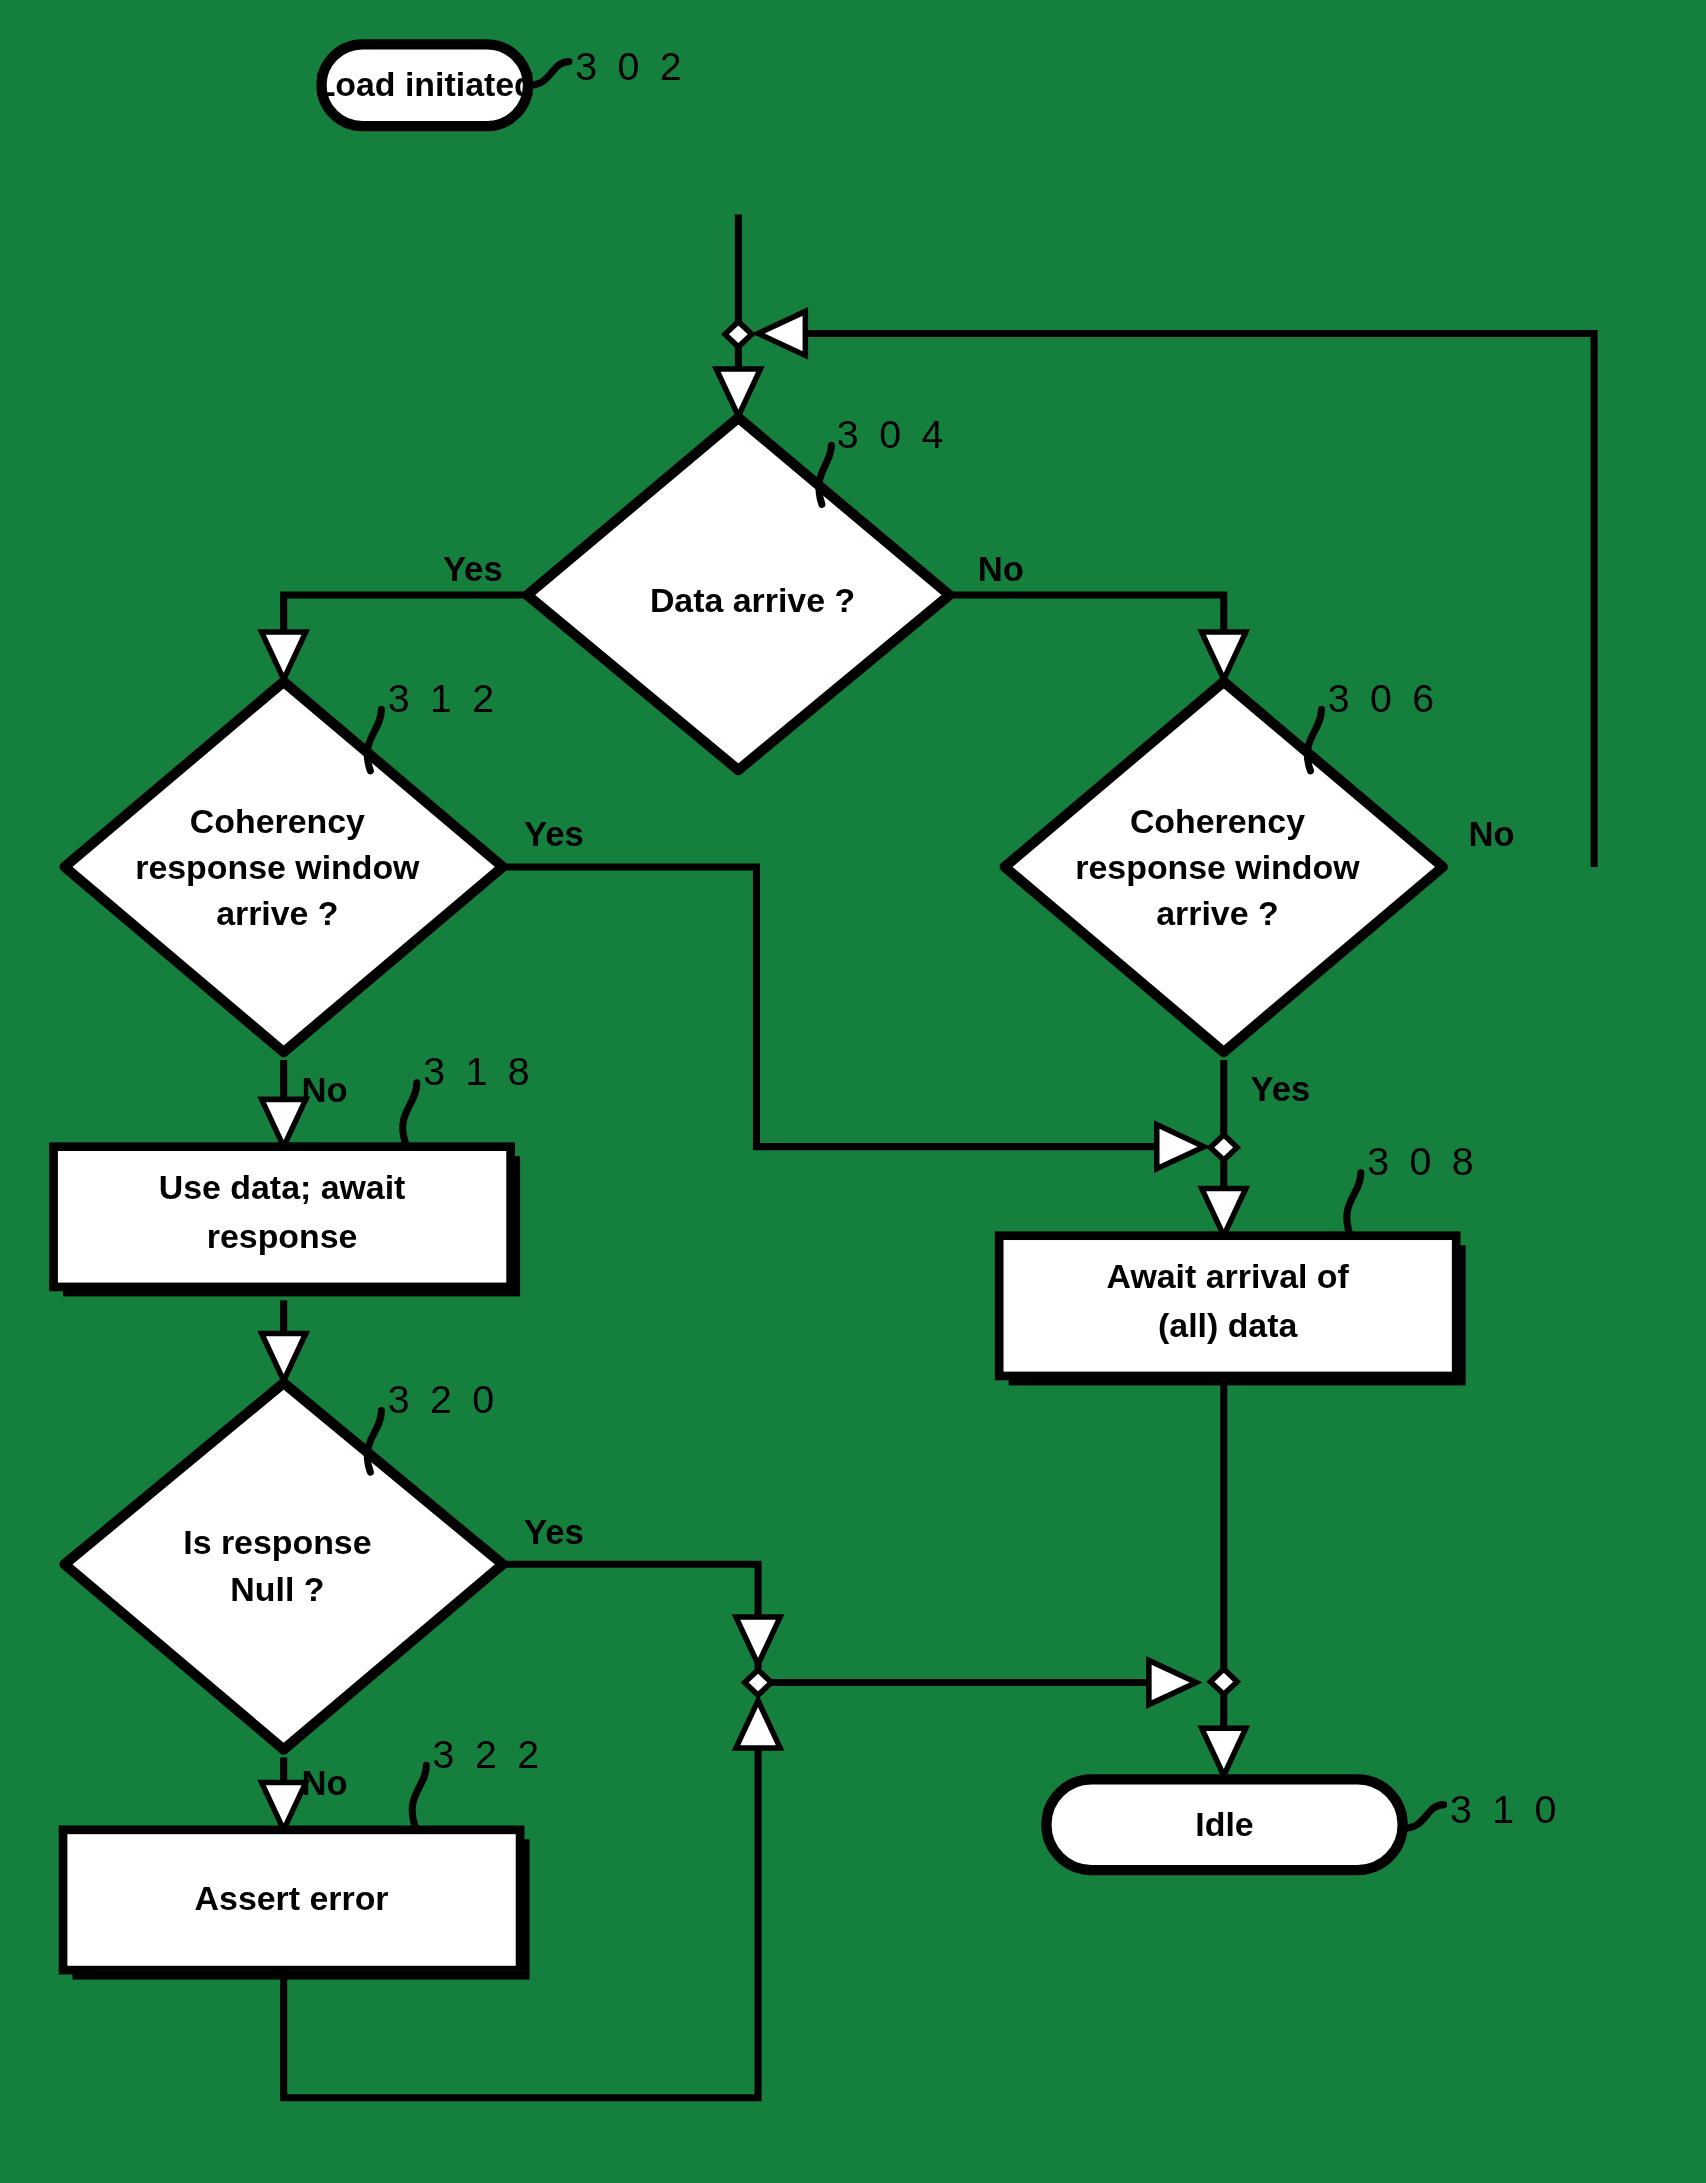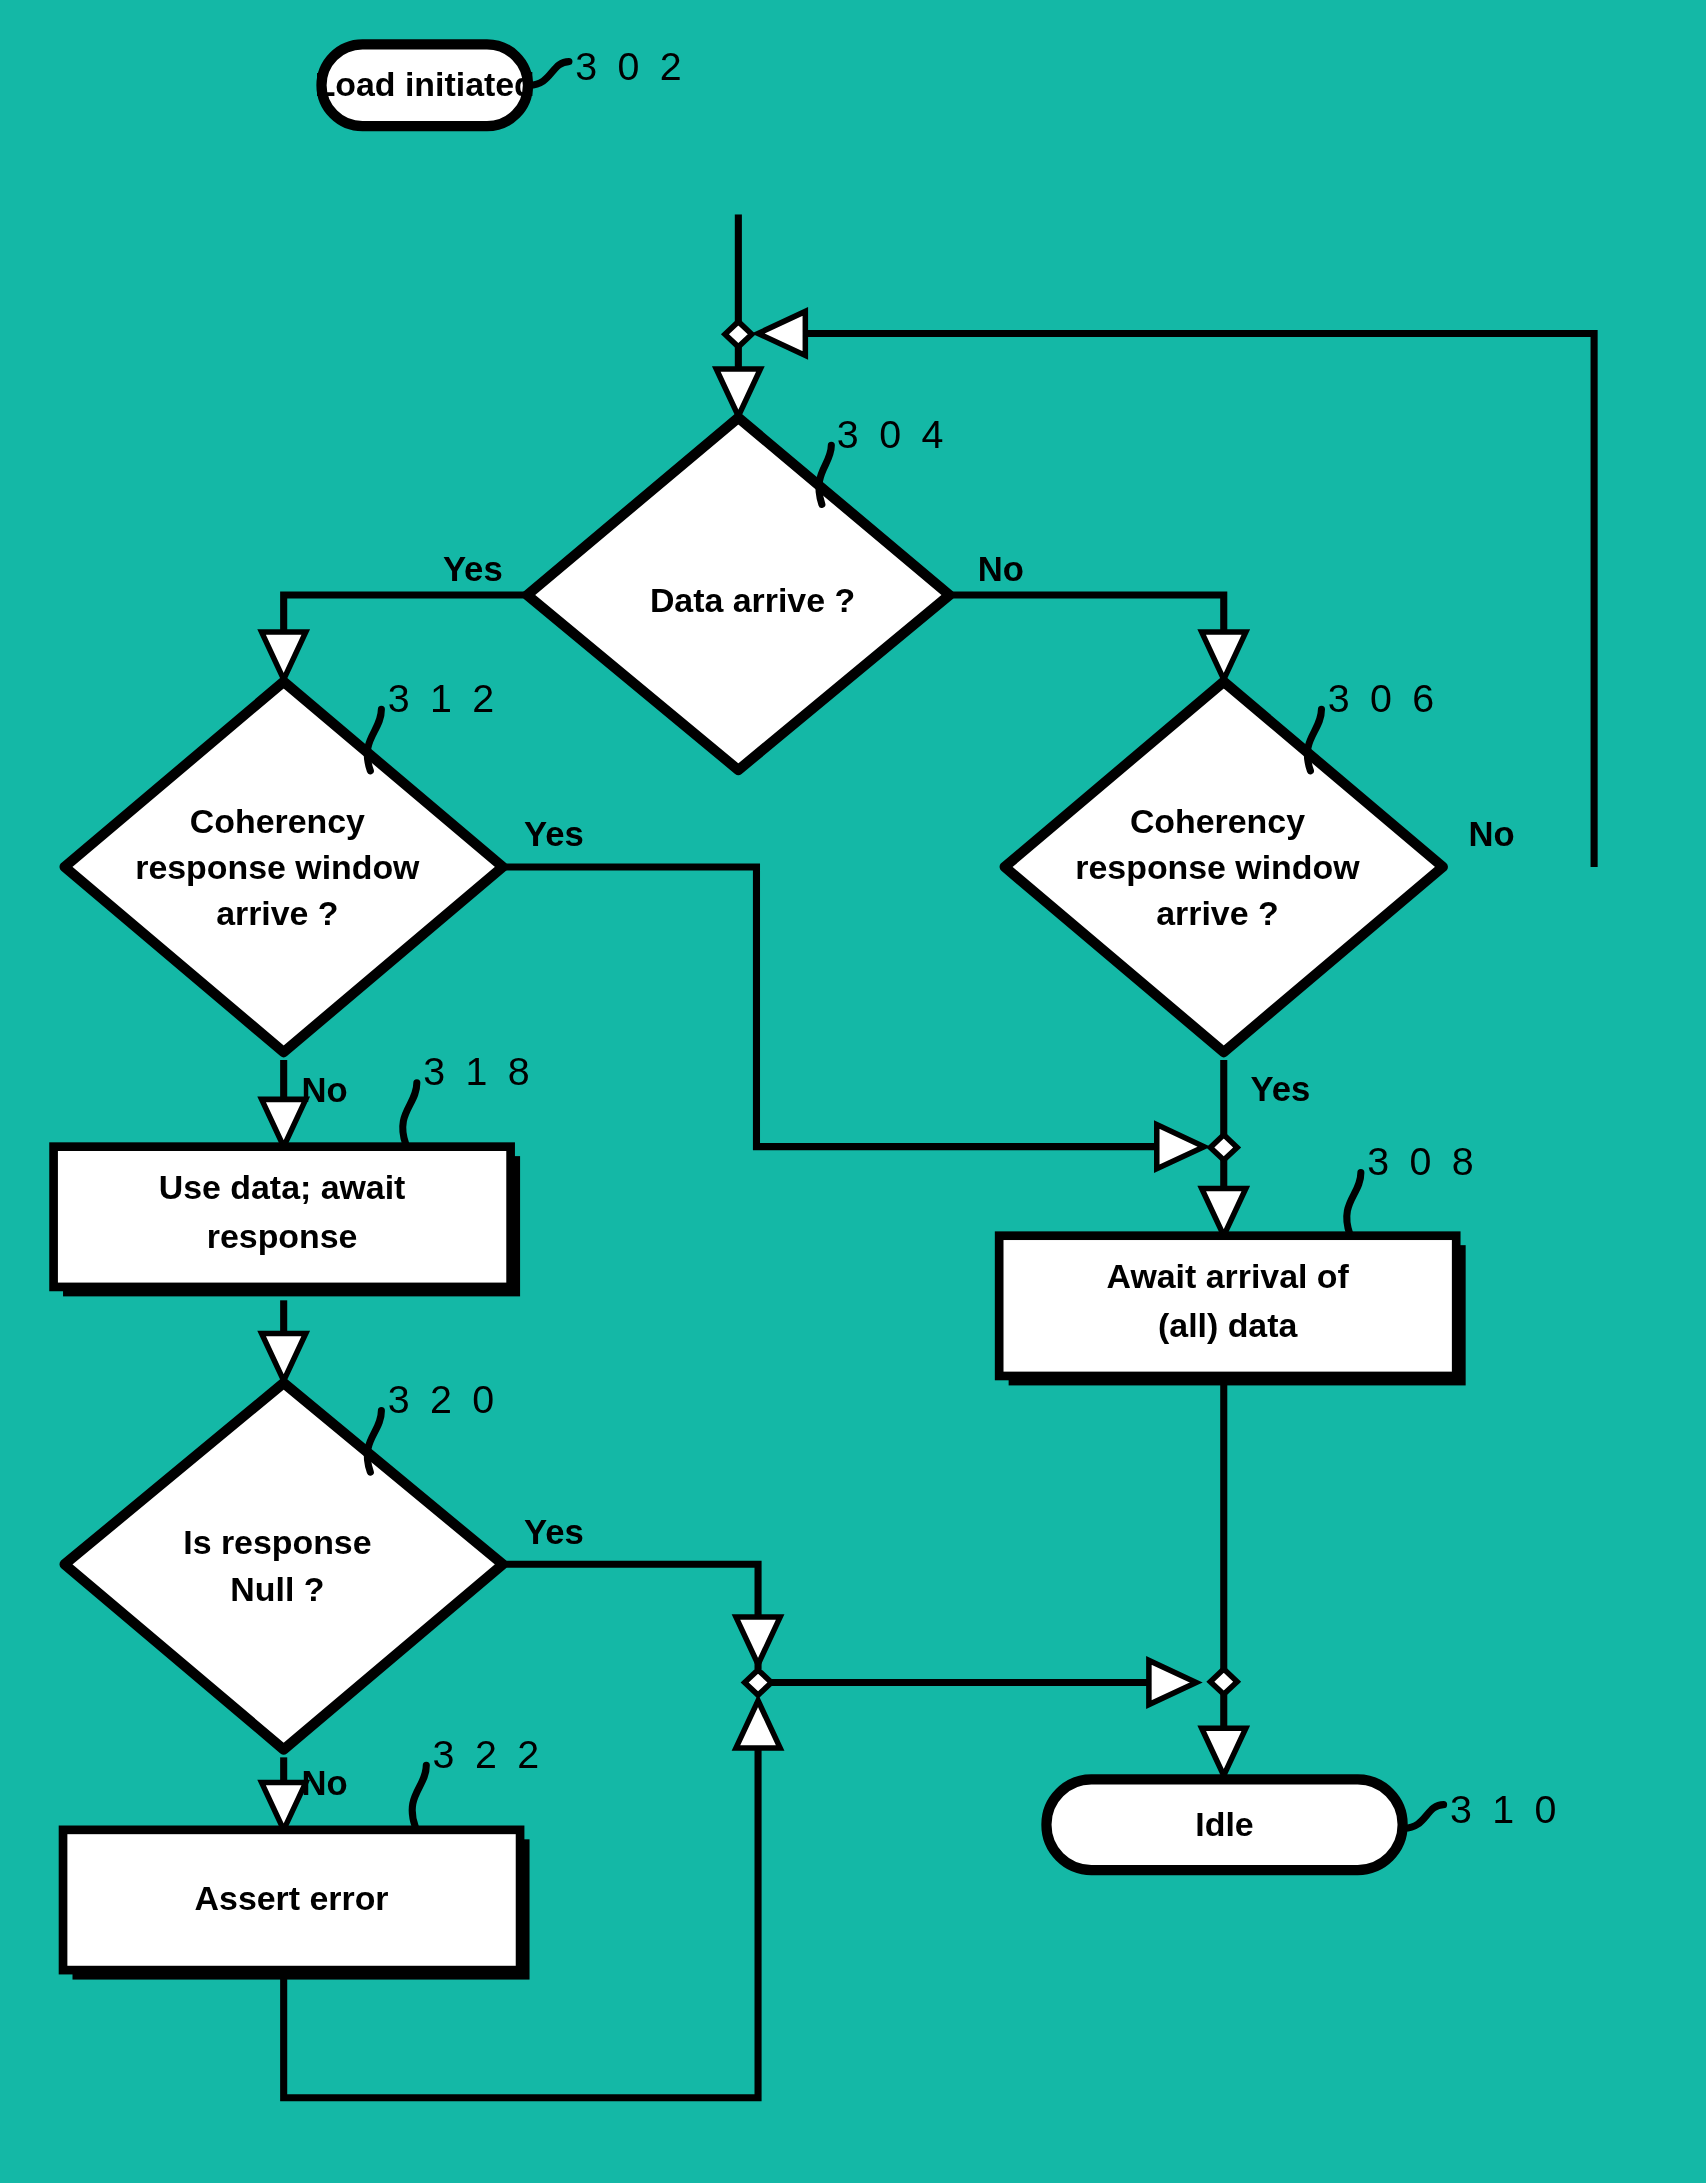--- a/index.html
+++ b/index.html
@@ -10,21 +10,21 @@
   body {
     width: 1706px;
     height: 2183px;
     font-family: "Liberation Sans", sans-serif;
     overflow: hidden;
   }
   #flowchart-root {
     position: relative;
     width: 1706px;
     height: 2183px;
-    background: #14b8a6;
+    background: #15803d;
   }
   svg.diagram {
     display: block;
     width: 1706px;
     height: 2183px;
   }
   .shape-stroke {
     fill: #ffffff;
     stroke: #000000;
     stroke-width: 11;

